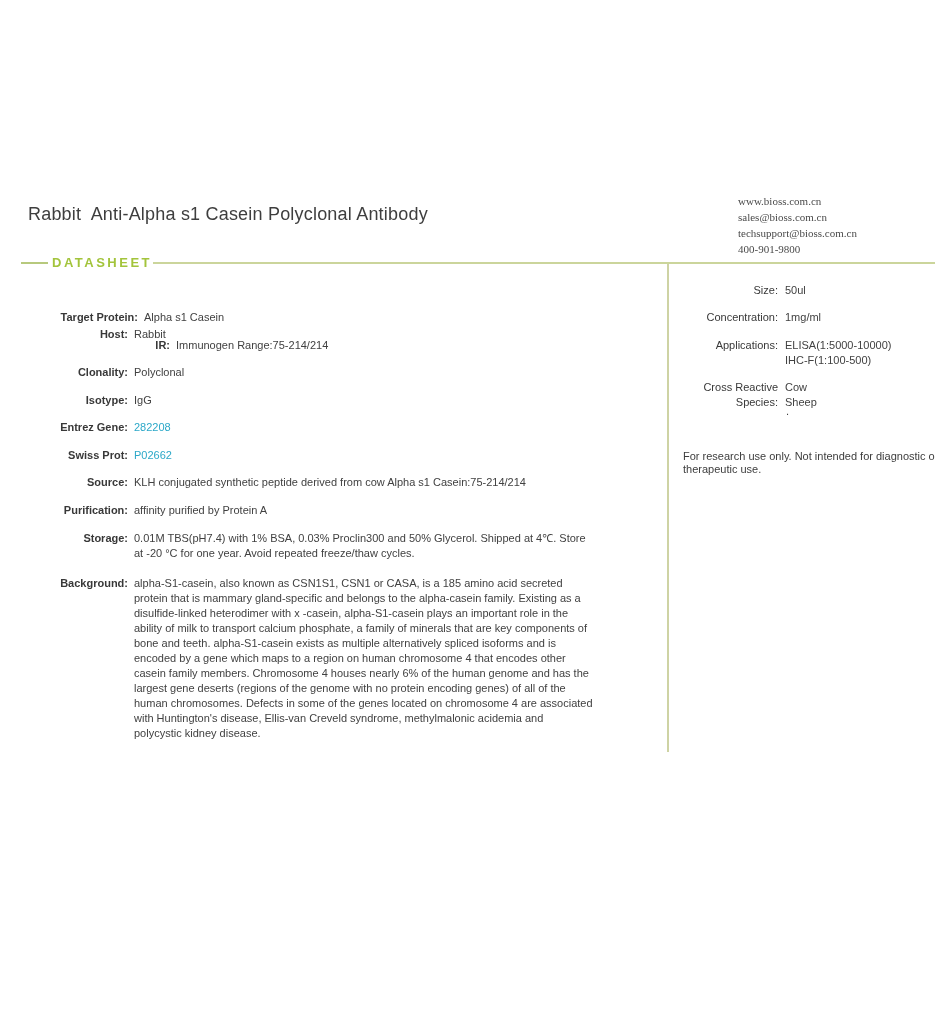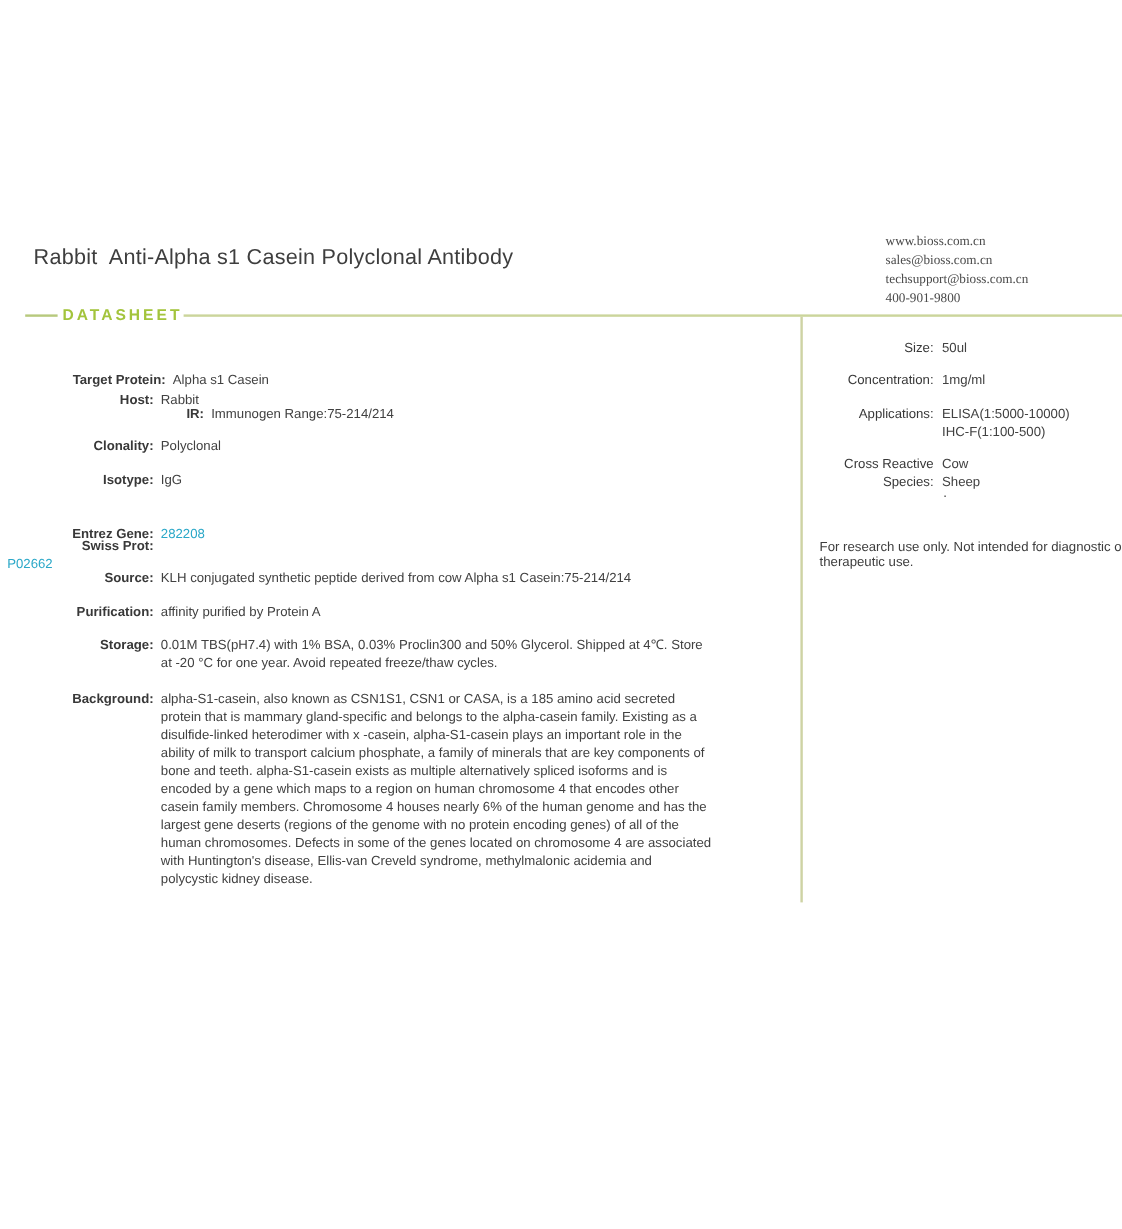--- a/index.html
+++ b/index.html
@@ -68,25 +68,25 @@
     <div class="val">Immunogen Range:75-214/214</div>
   </div>
   <div class="row" style="top:393px;">
     <div class="lbl">Isotype:</div>
     <div class="val">IgG</div>
   </div>
   <div class="row" style="top:365px;">
     <div class="lbl">Clonality:</div>
     <div class="val">Polyclonal</div>
   </div>
-  <div class="row" style="top:420px;margin-top:18px;">
+  <div class="row" style="top:420px;">
     <div class="lbl">Entrez Gene:</div>
     <div class="val"><a href="#" class="datalink">282208</a></div>
   </div>
-  <div class="row" style="top:448px;flex-direction:column;">
+  <div class="row" style="top:448px;">
     <div class="lbl">Swiss Prot:</div>
     <div class="val"><a href="#" class="datalink">P02662</a></div>
   </div>
   <div class="row" style="top:475px;">
     <div class="lbl">Source:</div>
     <div class="val">KLH conjugated synthetic peptide derived from cow Alpha s1 Casein:75-214/214</div>
   </div>
   <div class="row" style="top:503px;align-items:center;">
     <div class="lbl">Purification:</div>
     <div class="val">affinity purified by Protein A</div>

